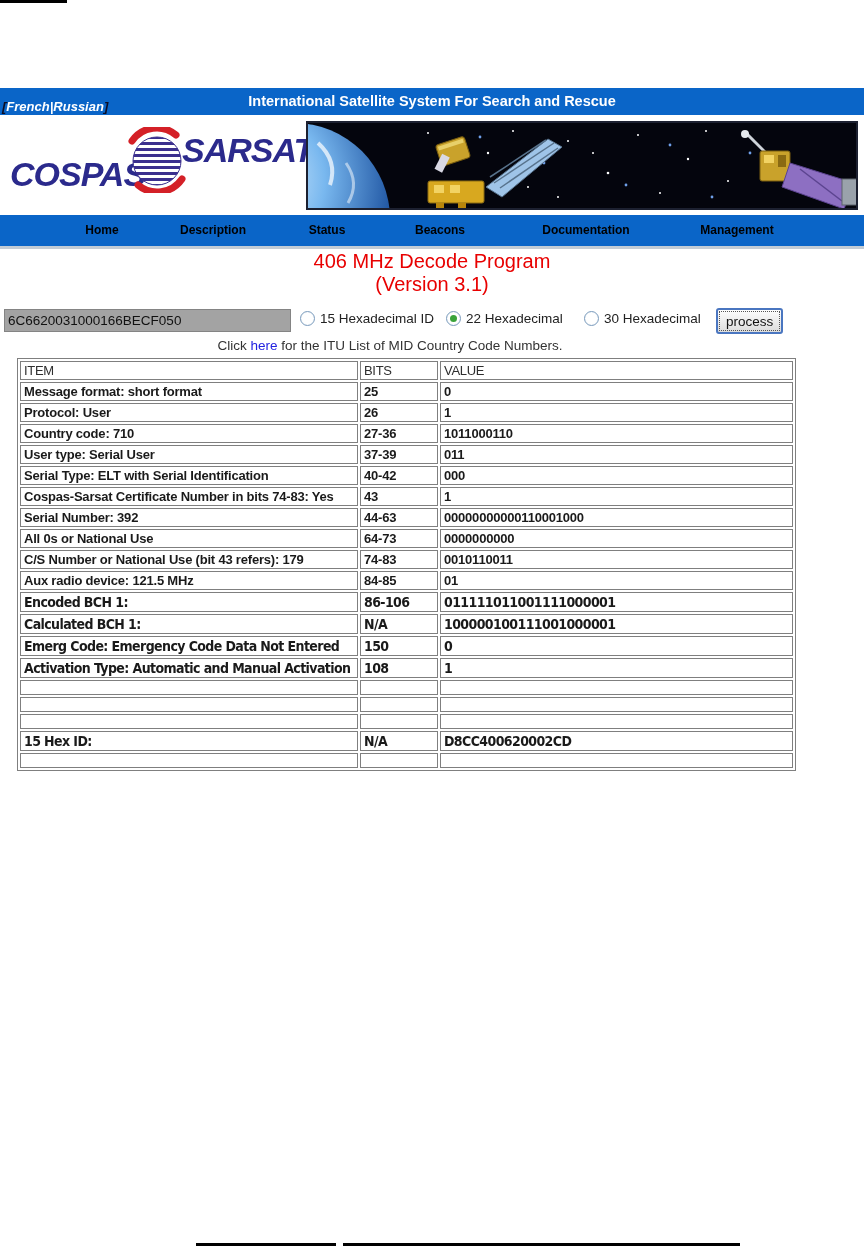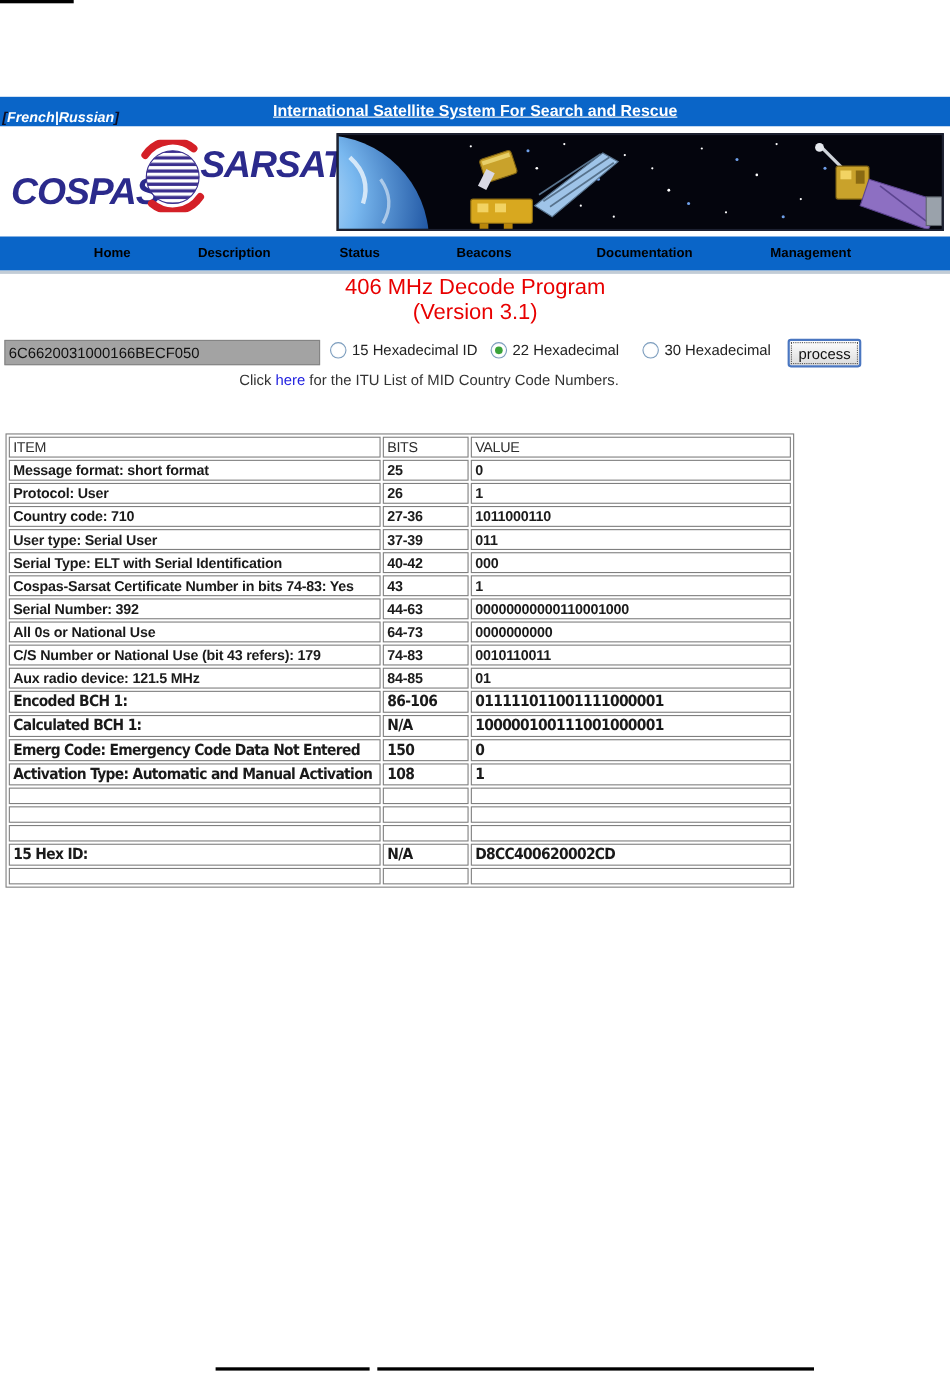--- a/index.html
+++ b/index.html
@@ -2,21 +2,21 @@
 <html><head>
 <meta charset="utf-8">
 <style>
   * { margin:0; padding:0; box-sizing:border-box; }
   html,body { width:864px; height:1248px; background:#ffffff; font-family:"Liberation Sans",sans-serif; position:relative; overflow:hidden; }
 
   .topline { position:absolute; left:0; top:0; width:67px; height:3px; background:#000; }
 
   
   .titlebar { position:absolute; left:0; top:88px; width:864px; height:27px; background:#0a65c8; }
-  .titlebar .sys-title { position:absolute; left:0; right:0; top:5px; text-align:center; color:#fff; font-weight:bold; font-size:14.5px;text-decoration:underline; }
+  .titlebar .sys-title { position:absolute; left:0; right:0; top:5px; text-align:center; color:#fff; font-weight:bold; font-size:14.5px; }
   .langlinks { position:absolute; left:2px; bottom:1px; font-size:13px; font-weight:bold; font-style:italic; color:#fff; }
   .langlinks .bracket { color:#0d0d22; font-weight:bold; }
   .langlinks a { color:#fff; text-decoration:none; cursor:pointer; }
 
   
   .logorow { position:absolute; left:0; top:115px; width:864px; height:100px; background:#fff; }
   .logo { position:absolute; left:6px; top:10px; width:296px; height:80px; cursor:pointer; }
   .logo .word { font-style:italic; font-weight:bold; color:#2b2a8c; font-size:34px; letter-spacing:-1px; position:absolute; }
   .logo .cospas { left:4px; top:30px; }
   .logo .sarsat { left:176px; top:6px; }
@@ -37,21 +37,21 @@
   .hexinput { position:absolute; left:4px; top:1px; width:287px; height:23px; border:1px solid #848484; font-family:"Liberation Sans",sans-serif; font-size:13.5px; padding:0 3px; color:#111; background:#a3a3a3; }
   .radio { position:absolute; width:15px; height:15px; border:1px solid #7b9cbd; border-radius:50%; background:radial-gradient(#ffffff 55%, #dfe8f0); top:3px; cursor:pointer; }
   .radio.checked::after { content:""; position:absolute; left:3px; top:3px; width:7px; height:7px; border-radius:50%; background:#3aa33a; }
   .radiolabel { position:absolute; top:3px; white-space:nowrap; }
   .processbtn { position:absolute; left:716px; top:0; height:26px; padding:0 8px; border:2px solid #4a76c0; border-radius:3px; background:linear-gradient(#fdfdfd,#dcdcdc); font-family:"Liberation Sans",sans-serif; font-size:13.5px; color:#111; outline:1px dotted #555; outline-offset:-4px; cursor:pointer; }
 
   .ituline { position:absolute; left:0; top:338px; width:780px; text-align:center; font-size:13.5px; color:#333; }
   .ituline a { color:#2222e0; text-decoration:none; cursor:pointer; }
 
   
-  table.decode { position:absolute; left:5px; top:358px; width:717px; border-collapse:separate; border-spacing:2px; border:1px solid #7f7f7f; background:#fff;margin-top:36px; }
+  table.decode { position:absolute; left:17px; top:358px; width:779px; border-collapse:separate; border-spacing:2px; border:1px solid #7f7f7f; background:#fff; }
   table.decode td { border:1px solid #7f7f7f; vertical-align:middle; padding:1px 3px; height:15px; color:#1a1a1a; }
   td.c-item { width:338px; }
   td.c-bits { width:78px; }
   tr.hdr td { font-weight:normal; font-size:13px; color:#2e2e2e; letter-spacing:-0.3px; }
   tr.wide td { font-weight:bold; font-size:13px; letter-spacing:-0.2px; }
   tr.narrow td { font-weight:bold; font-size:14px; font-family:"DejaVu Sans",sans-serif; font-stretch:condensed; letter-spacing:-0.6px; }
 
   
   .botline1 { position:absolute; left:196px; top:1243px; width:140px; height:3px; background:#000; }
   .botline2 { position:absolute; left:343px; top:1243px; width:397px; height:3px; background:#000; }

